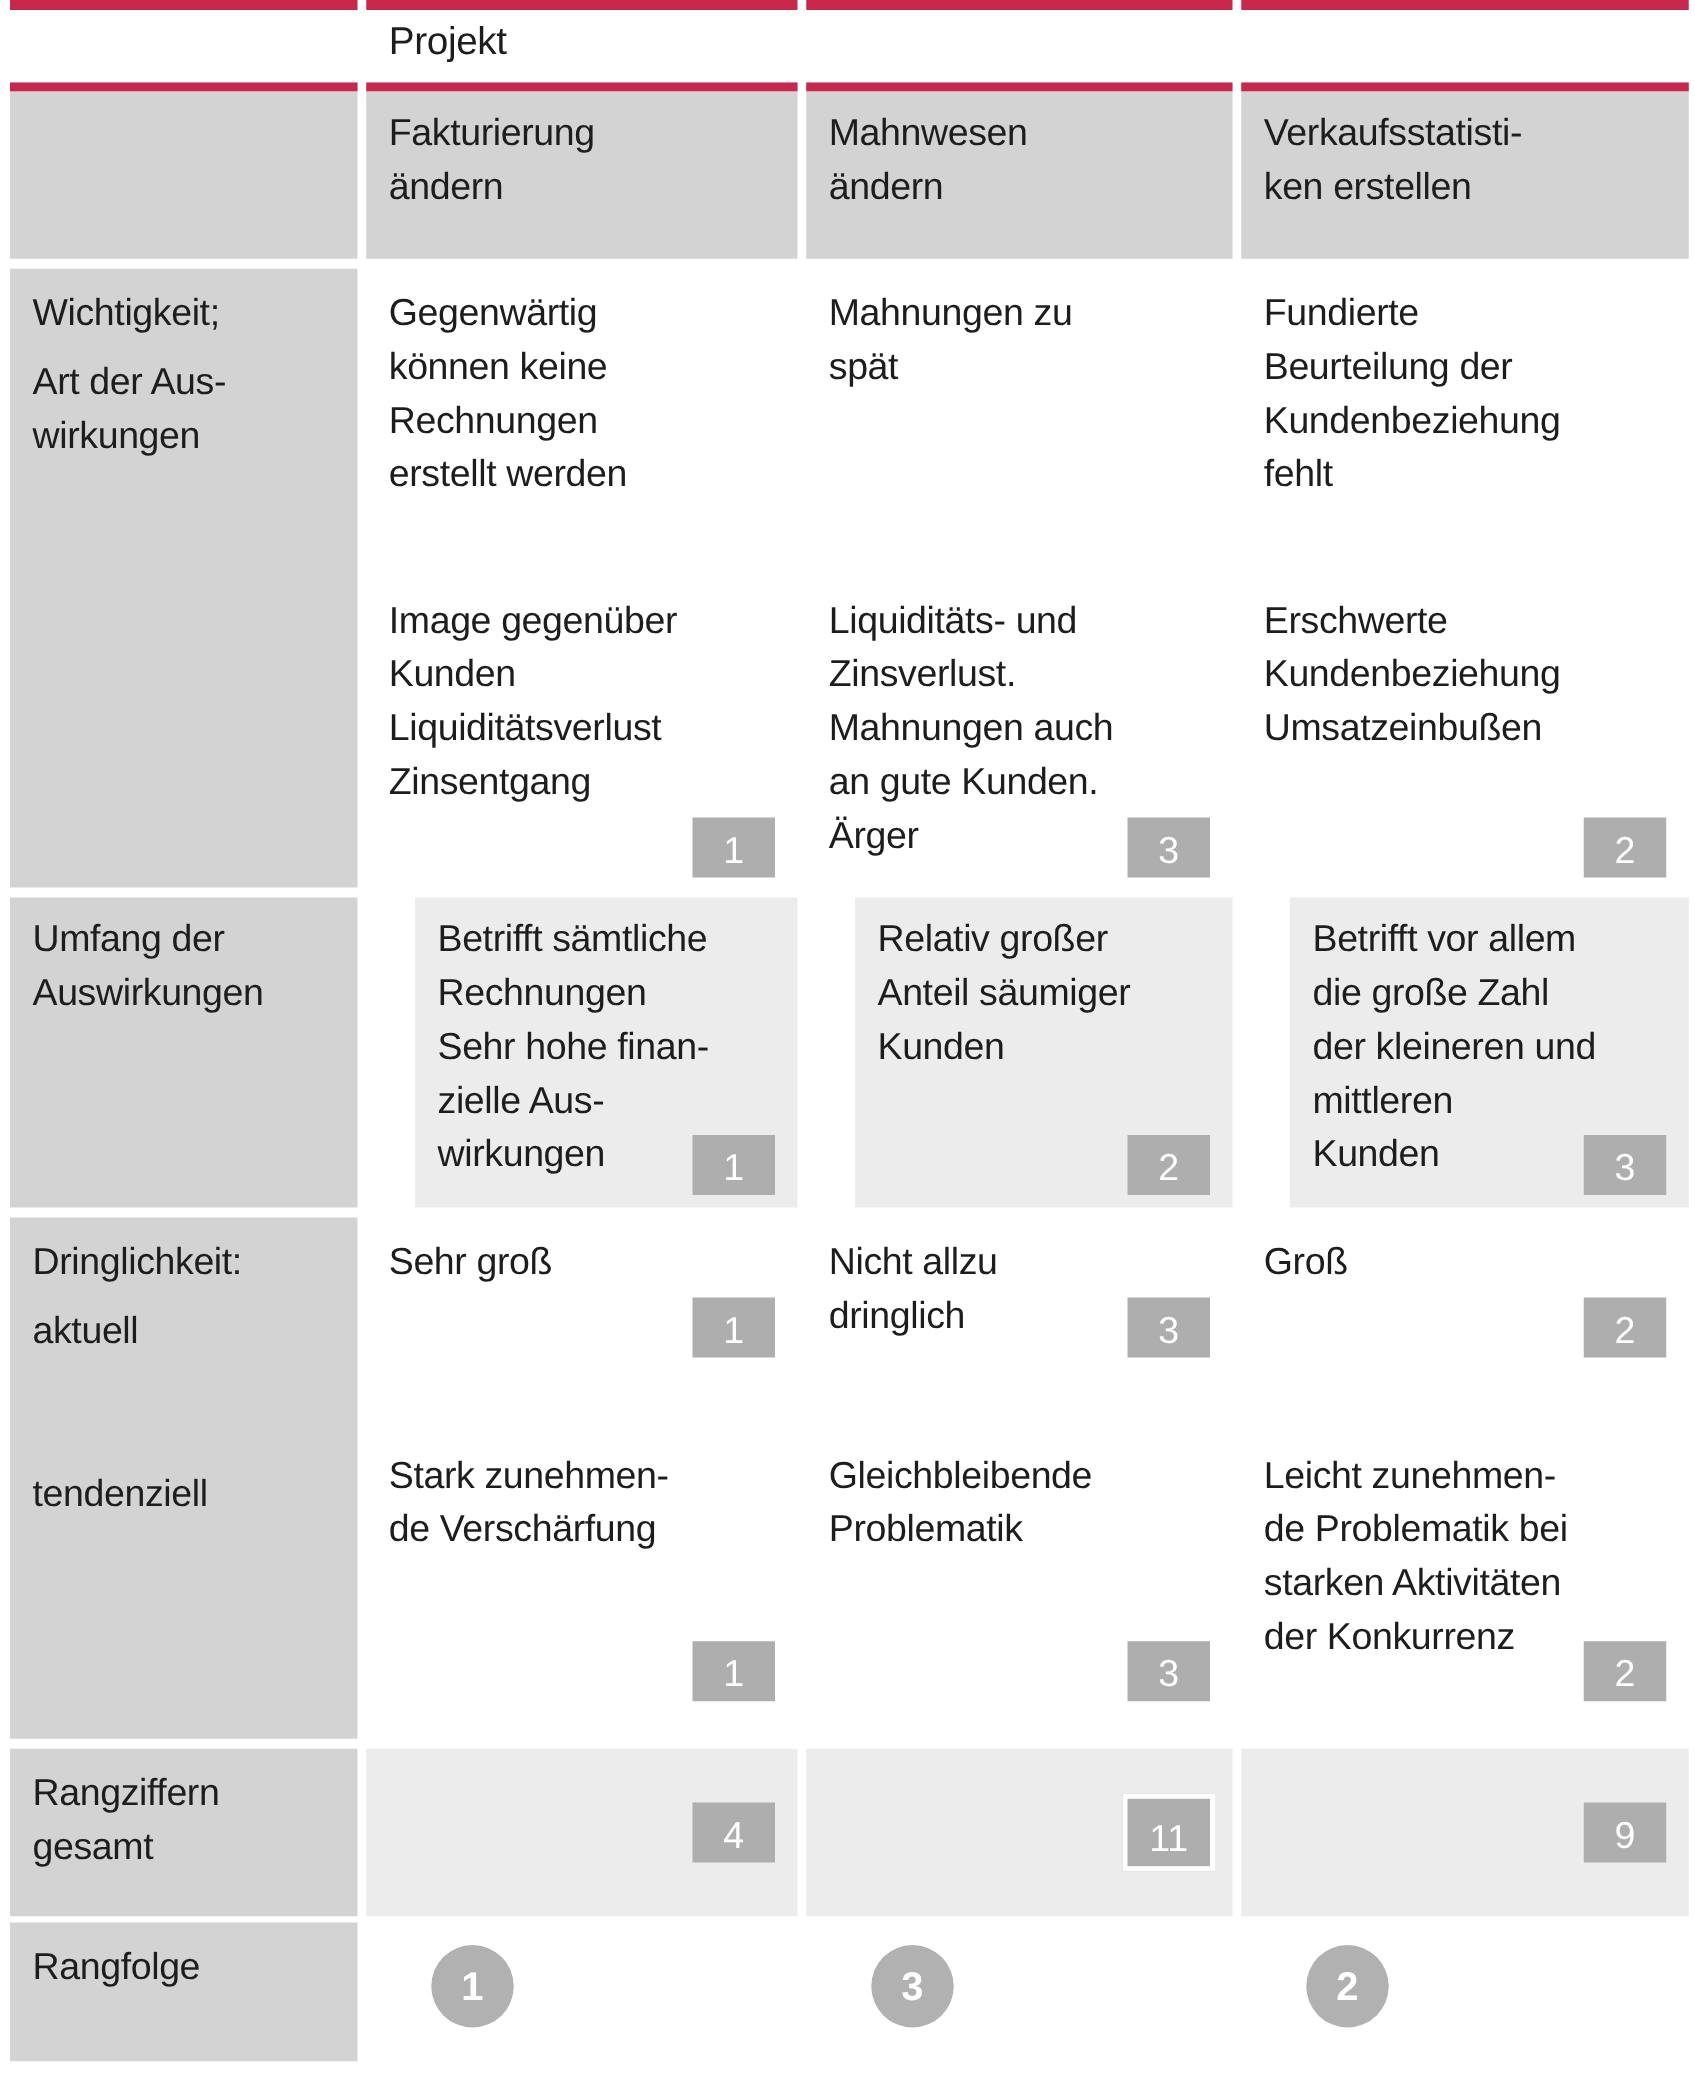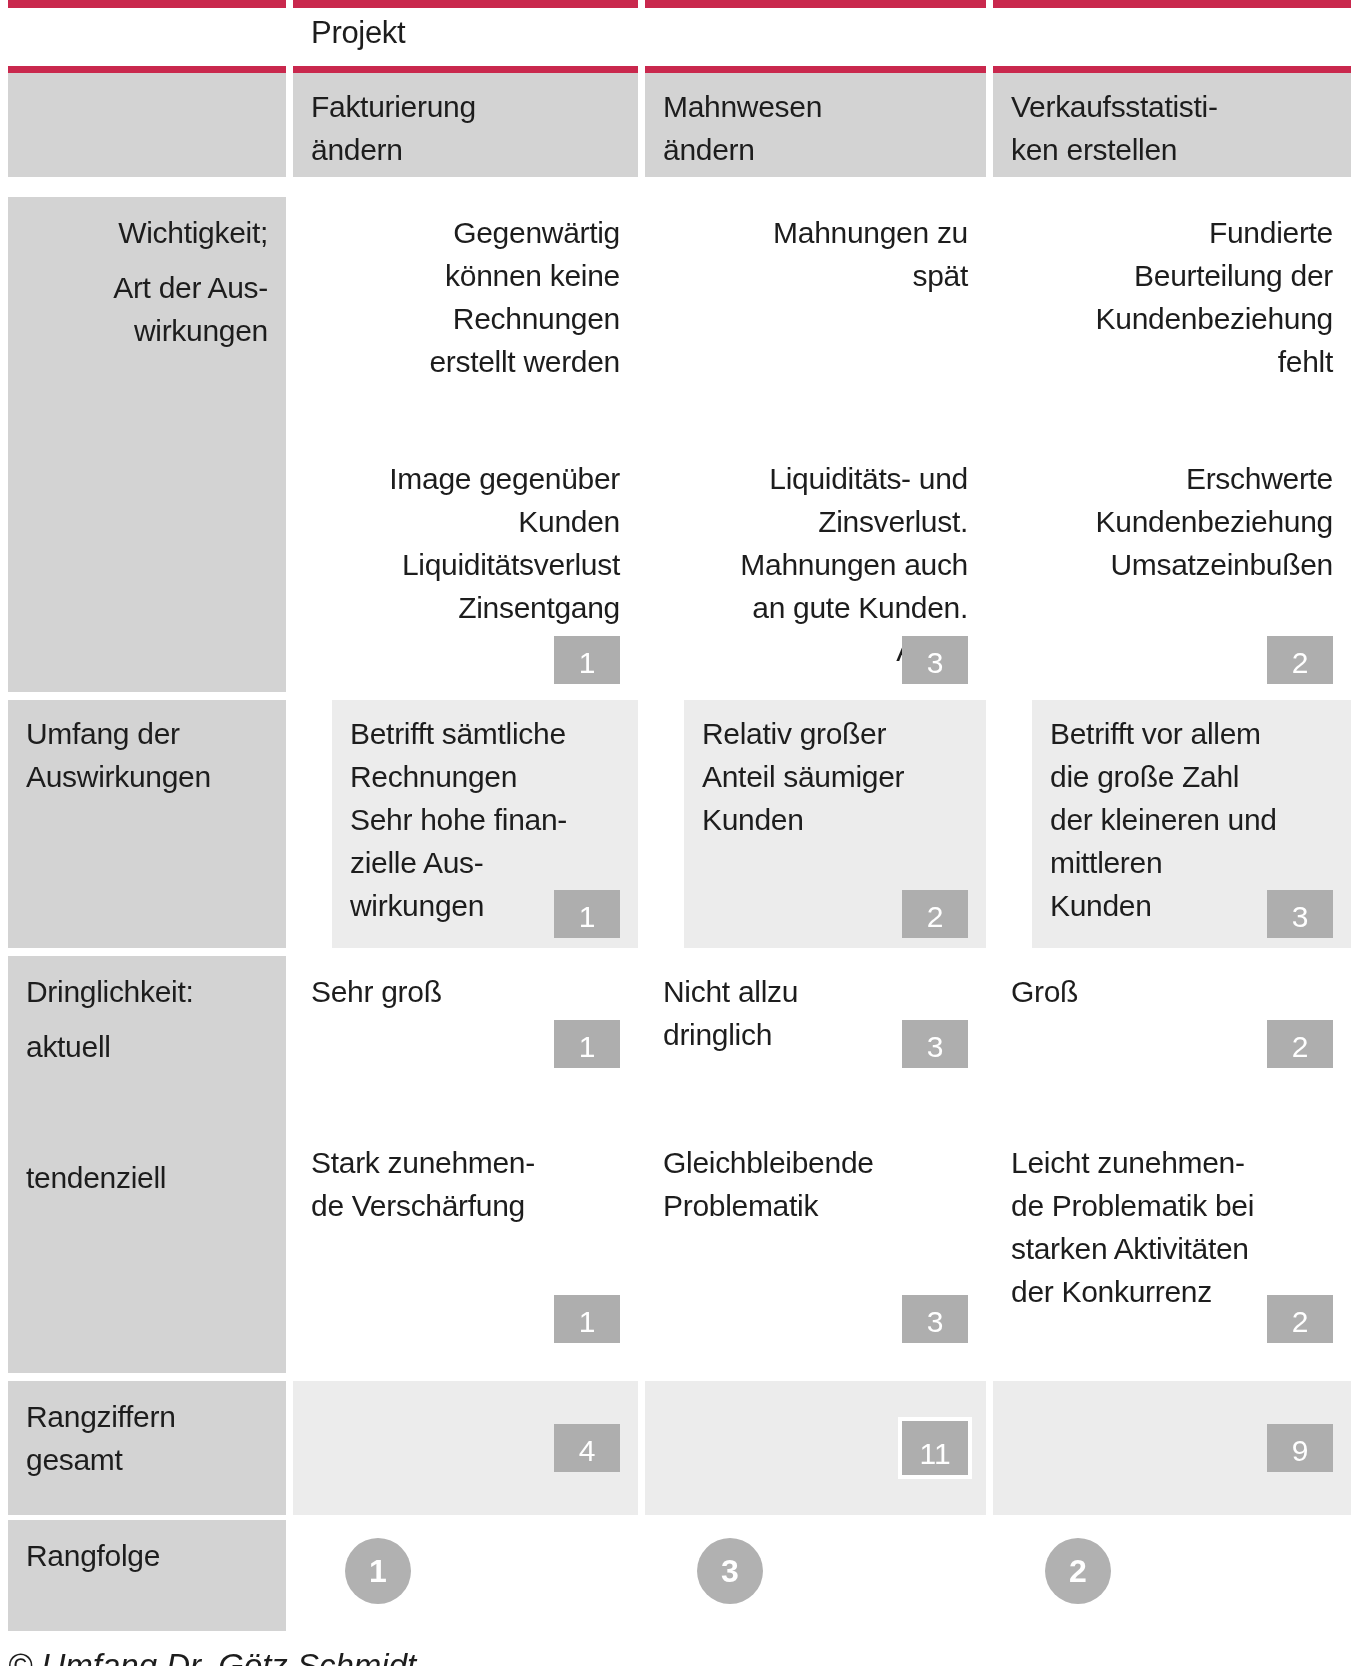--- a/index.html
+++ b/index.html
@@ -22,31 +22,31 @@
 
   
   .r-bar{height:8px;}
   .r-bar .bar{background:var(--red);}
 
   
   .r-projekt{height:58px;}
   .r-projekt .cell{display:flex;align-items:flex-end;padding:0 0 12px 18px;font-size:31px;}
 
   
-  .r-header{height:111px;margin-bottom:20px;}
+  .r-header{height:141px;margin-bottom:8px;}
   .r-header .cell{
     background:var(--label-gray);border-top:7px solid var(--red);
     box-sizing:border-box;padding:12px 18px 0;
   }
 
   .cell{position:relative;box-sizing:border-box;}
   .labelcell{background:var(--label-gray);padding:14px 18px 0;box-sizing:border-box;position:relative;}
   .contentcell{padding:14px 18px 0;box-sizing:border-box;position:relative;}
 
-  .r-wicht{height:495px;margin-bottom:8px;text-align:right;}
+  .r-wicht{height:495px;margin-bottom:8px;}
   .r-wicht .p1{height:246px;}
   .r-umfang{height:248px;margin-bottom:8px;}
   .r-umfang .contentcell{background:var(--light-gray);padding-top:12px;margin-left:39px;}
   .r-umfang .labelcell{padding-top:12px;}
   .r-dring{height:417px;margin-bottom:8px;}
   .r-rangz{height:134px;margin-bottom:5px;}
   .r-rangz .contentcell{background:var(--light-gray);}
   .r-rangf{height:111px;}
 
   .lbl-gap{margin-top:12px;}

